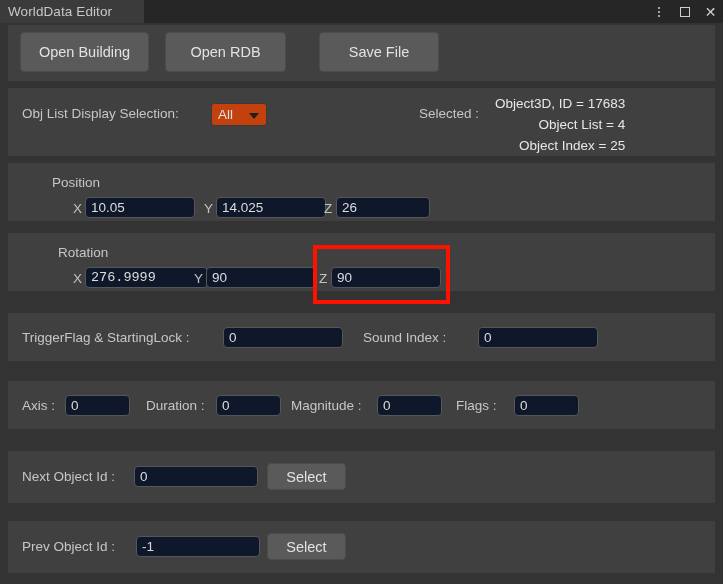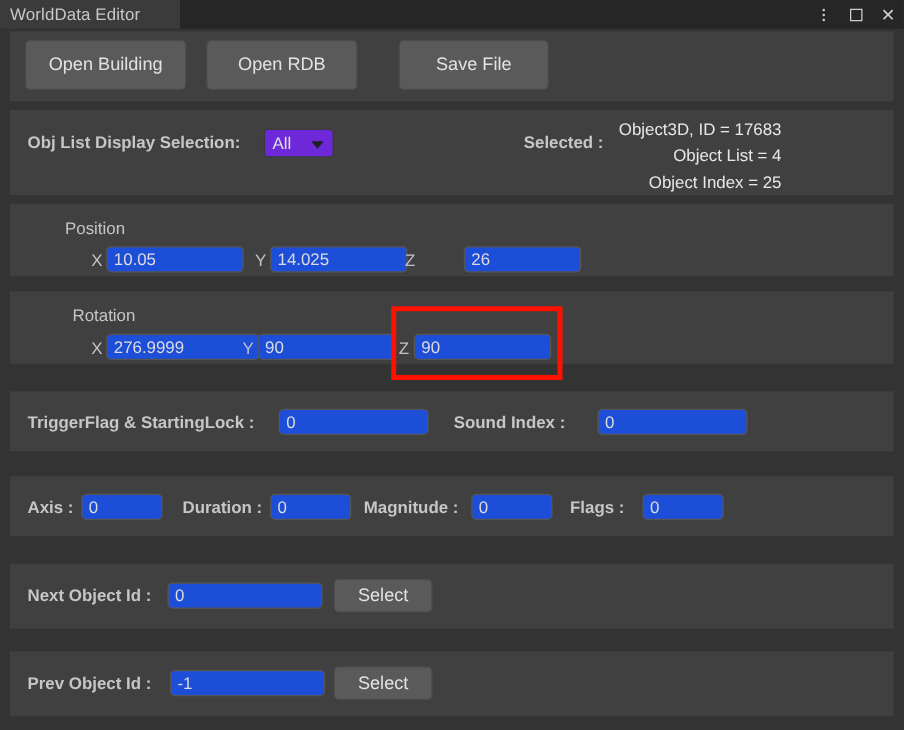--- a/index.html
+++ b/index.html
@@ -93,44 +93,43 @@
     cursor: default;
   }
 
   .toolbar-btn { position: absolute; top: 7px; height: 40px; }
 
   
   .lbl {
     font-size: 13.5px;
     color: #c6c6c6;
     white-space: nowrap;
-    font-weight: bold;
   }
 
   
   .field {
-    background: #1d4ed8;
+    background: #0f172a;
     border: 1px solid #565656;
     border-radius: 4px;
     box-sizing: border-box;
     height: 21px;
     display: flex;
     align-items: center;
     padding-left: 5px;
     font-size: 13.5px;
     color: #dcdcdc;
     position: absolute;
     overflow: hidden;
     white-space: nowrap;
   }
 
   
   .dropdown {
     position: absolute;
-    background: #6d28d9;
+    background: #c2410c;
     border: 1px solid #3a3a3a;
     border-radius: 3px;
     height: 23px;
     width: 56px;
     box-sizing: border-box;
     display: flex;
     align-items: center;
     padding-left: 6px;
     font-size: 13.5px;
     color: #e0e0e0;
@@ -218,27 +217,27 @@
 
 <div class="panel" style="top:163px; height:58px;">
   <span class="section-title" style="left:44px; top:12px;">Position</span>
   <span class="axis-lbl" style="left:65px; top:38px;">X</span>
   <div class="field" style="left:77px; top:34px; width:110px;">10.05</div>
 
   <span class="axis-lbl" style="left:196px; top:38px;">Y</span>
   <div class="field" style="left:208px; top:34px; width:110px;">14.025</div>
 
   <span class="axis-lbl" style="left:316px; top:38px;">Z</span>
-  <div class="field" style="left:328px; top:34px; width:94px;margin-left:35px;">26</div>
+  <div class="field" style="left:328px; top:34px; width:94px;">26</div>
 </div>
 
 <div class="panel" style="top:233px; height:58px;">
   <span class="section-title" style="left:50px; top:12px;text-align:right;">Rotation</span>
   <span class="axis-lbl" style="left:65px; top:38px;">X</span>
-  <div class="field" style="left:77px; top:34px; width:123px;">276.9999</div>
+  <div class="field" style="left:77px; top:34px; width:123px;font-family:Liberation Mono, monospace;">276.9999</div>
 
   <span class="axis-lbl" style="left:186px; top:38px;">Y</span>
   <div class="field" style="left:198px; top:34px; width:110px;">90</div>
 
   <span class="axis-lbl" style="left:311px; top:38px;">Z</span>
   <div class="field" style="left:323px; top:34px; width:110px;">90</div>
 </div>
 
 <div class="highlight-box" style="left: 313px; top: 245px; width: 137px; height: 59px; border-color: rgb(255, 17, 0);"></div>
 

